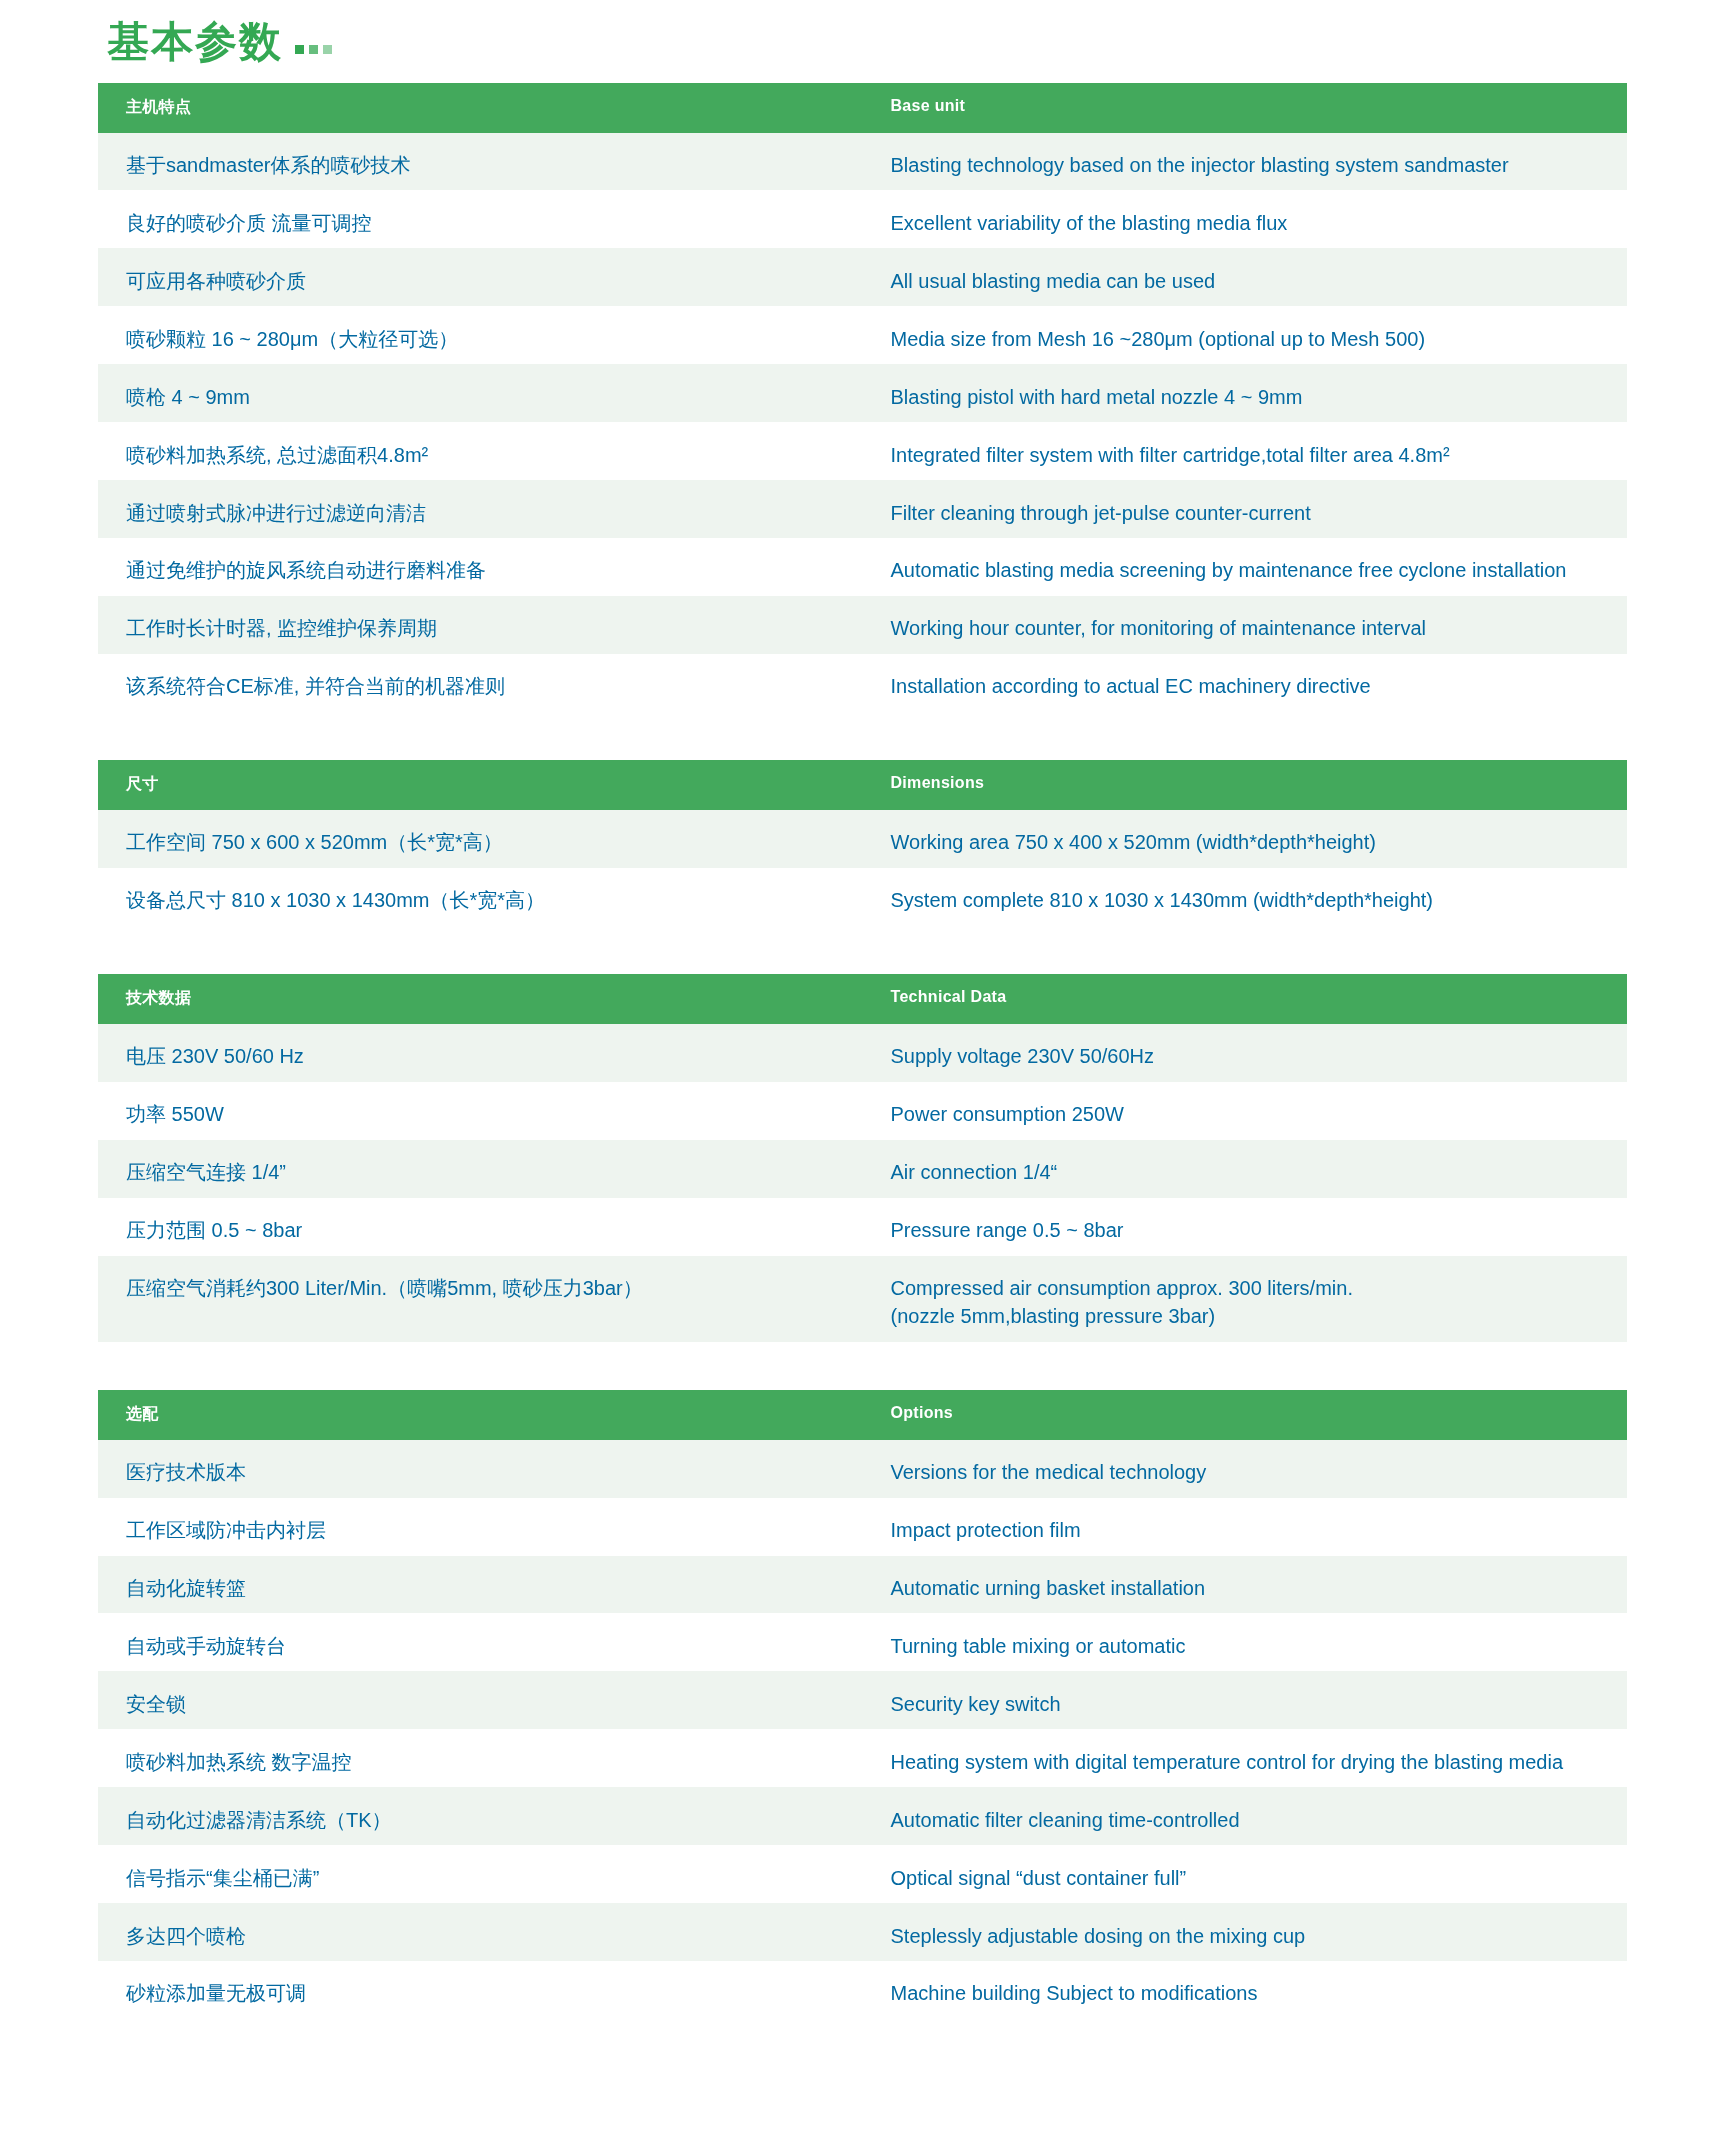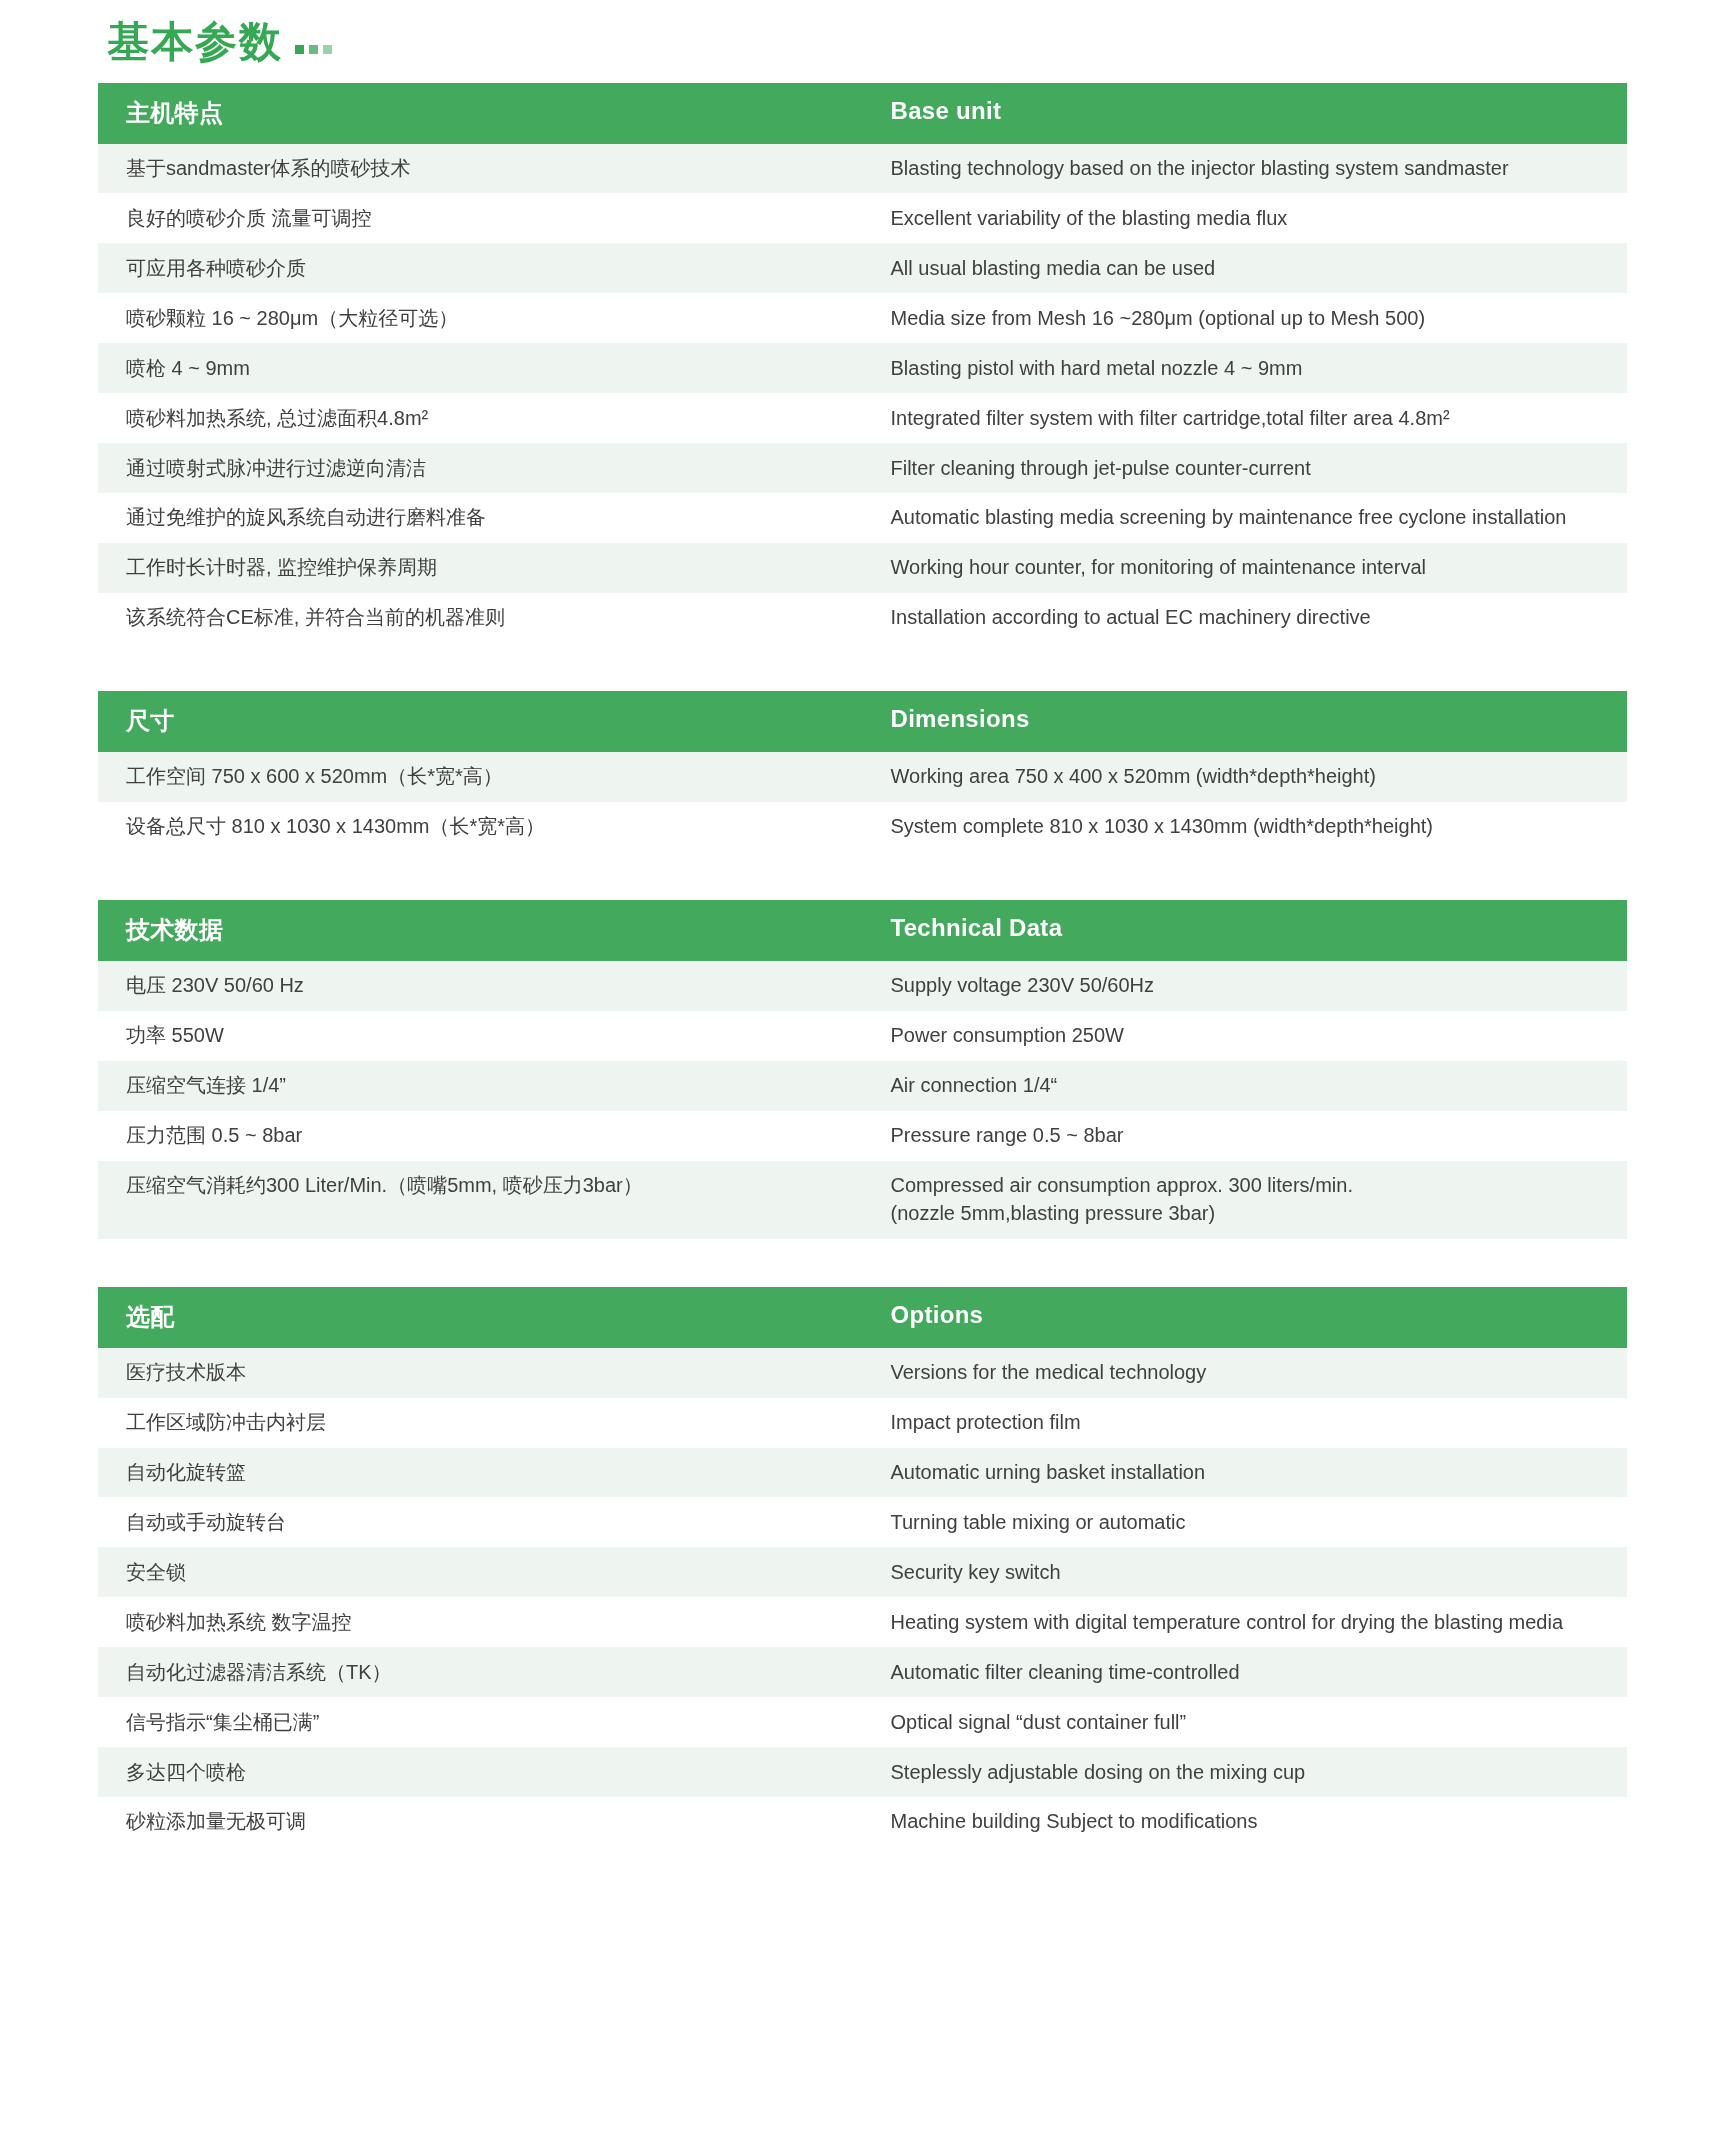--- a/index.html
+++ b/index.html
@@ -61,30 +61,31 @@
   .row {
     display: flex;
     width: 100%;
     align-items: stretch;
   }
   .header-row {
     background: #43a95c;
     color: #ffffff;
   }
   .header-row .cell {
-    font-size: 24px;
+    font-size: 16px;
     font-weight: bold;
     padding: 14px 0 15px 28px;
     letter-spacing: 0.3px;
   }
   .body-row .cell {
     font-size: 20px;
     padding: 11.2px 18.6px 11.2px 28px;
-    color: #404040;
+    color: #0369a1;
     line-height: 1.38;
+    margin-top: 8px;
   }
   .body-row.odd { background: #eef4ef; }
   .body-row.even { background: #ffffff; align-items: center; }
 
   .cell {
     flex: 0 0 50%;
     max-width: 50%;
   }
   .cell.right {
     padding-right: 28px;

